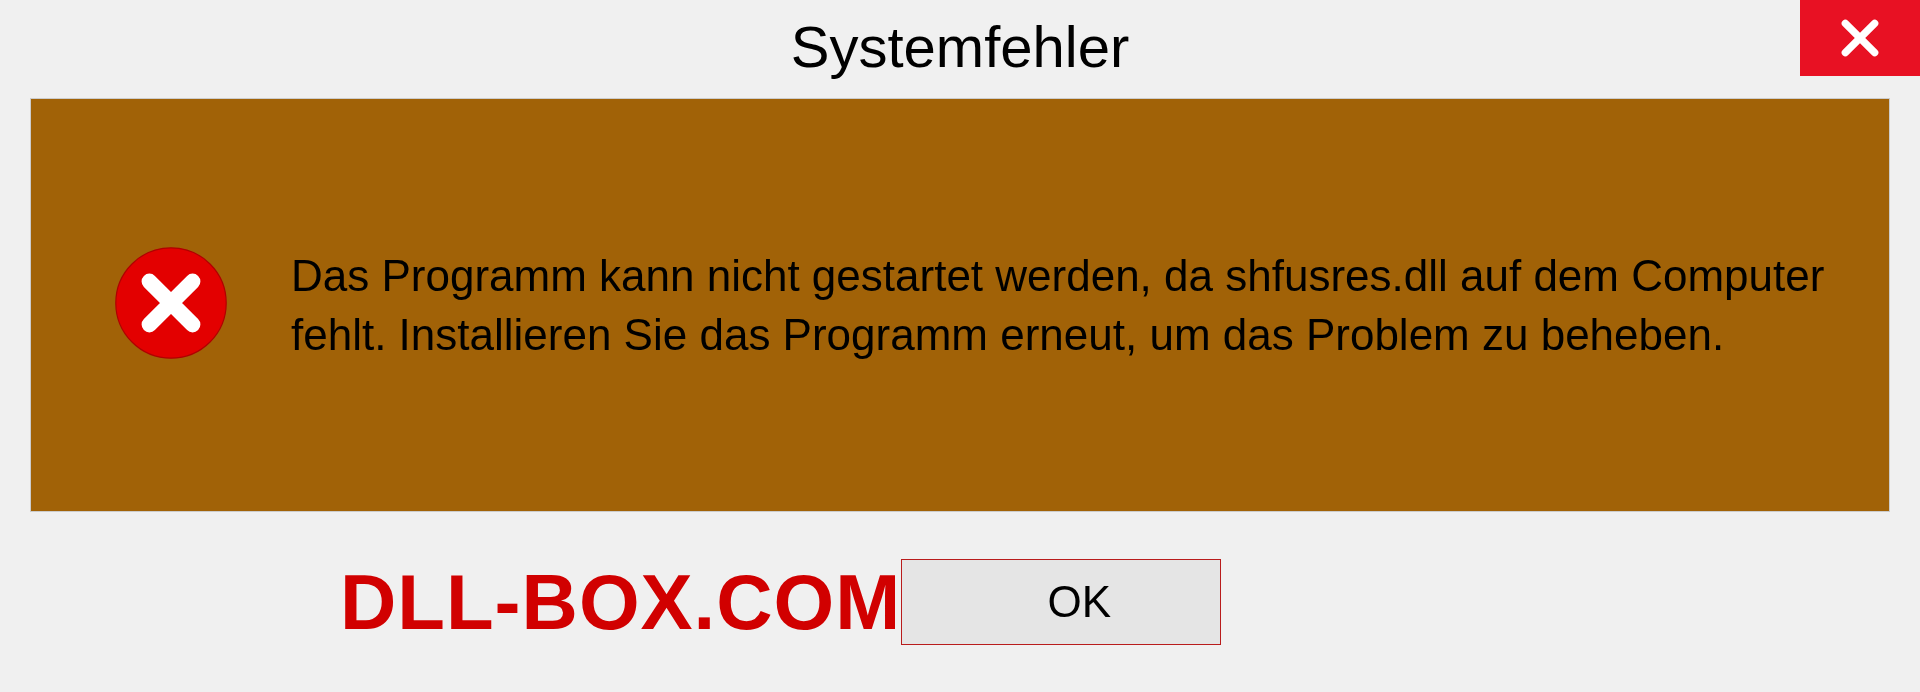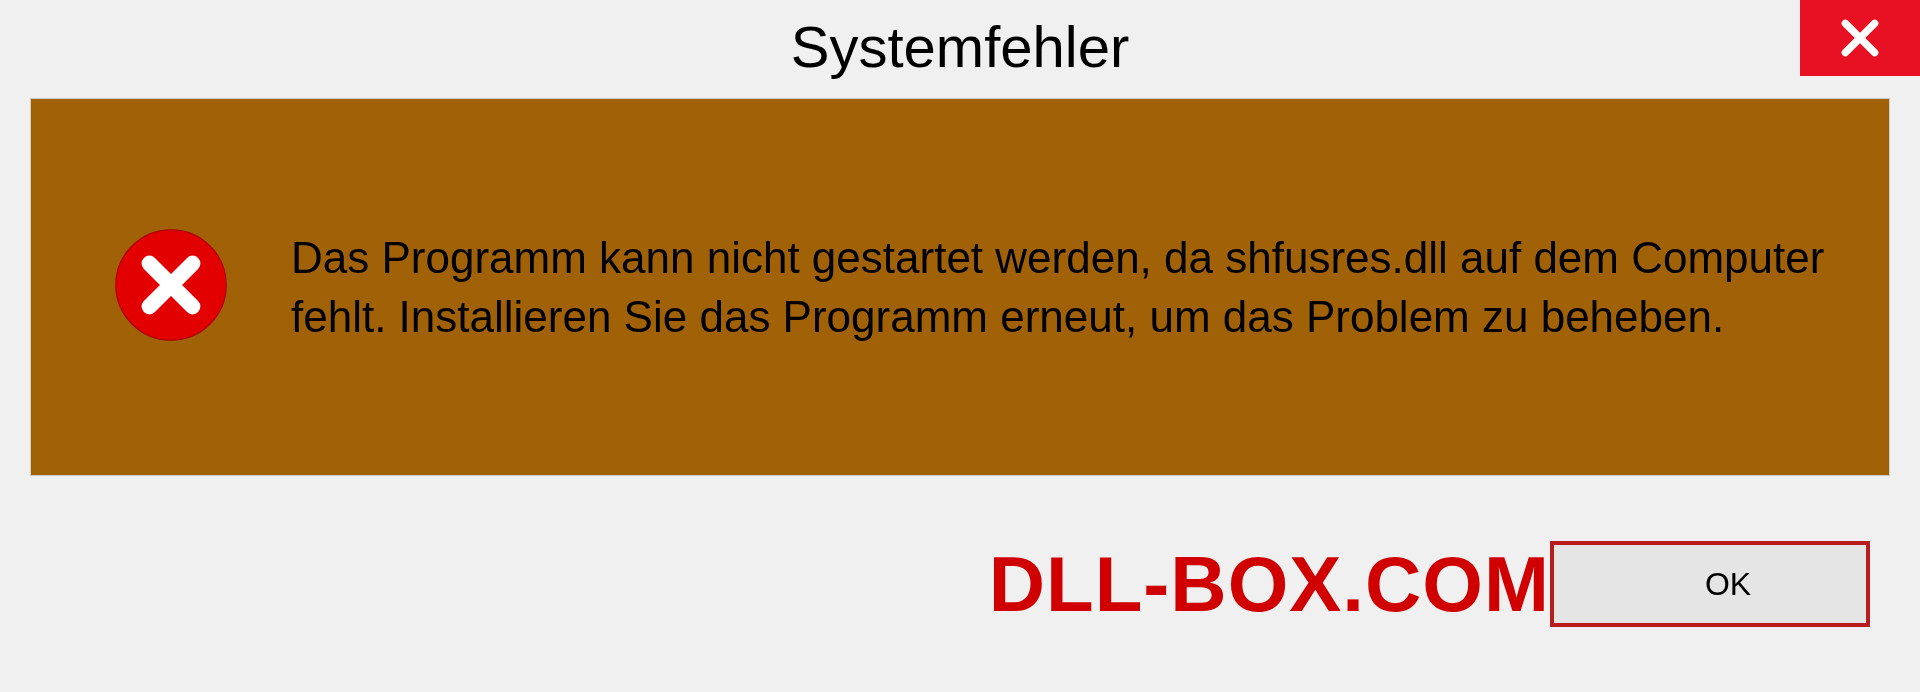--- a/index.html
+++ b/index.html
@@ -66,39 +66,39 @@
       width: 120px;
       height: 120px;
     }
     .message {
       font-size: 44px;
       line-height: 1.35;
       color: #000;
       font-weight: 400;
     }
     .footer {
-      height: 216px;
+      height: 180px;
       display: flex;
       align-items: center;
-      justify-content: flex-end;
+      justify-content: flex-start;
       padding: 0 50px 0 340px;
     }
     .watermark {
       font-size: 78px;
       font-weight: 900;
       color: #d10000;
       letter-spacing: 1px;
       font-family: Arial, sans-serif;
     }
     .ok-btn {
       width: 320px;
       height: 86px;
       background: #e5e5e5;
-      border: 4px solid #b91c1c;
-      font-size: 32px;
+      border: 1px solid #b91c1c;
+      font-size: 44px;
       color: #000;
       cursor: pointer;
       display: flex;
       align-items: center;
       justify-content: center;
       font-family: "Segoe UI", Arial, sans-serif;
       padding-left: 36px;
     }
   </style>
 </head>

